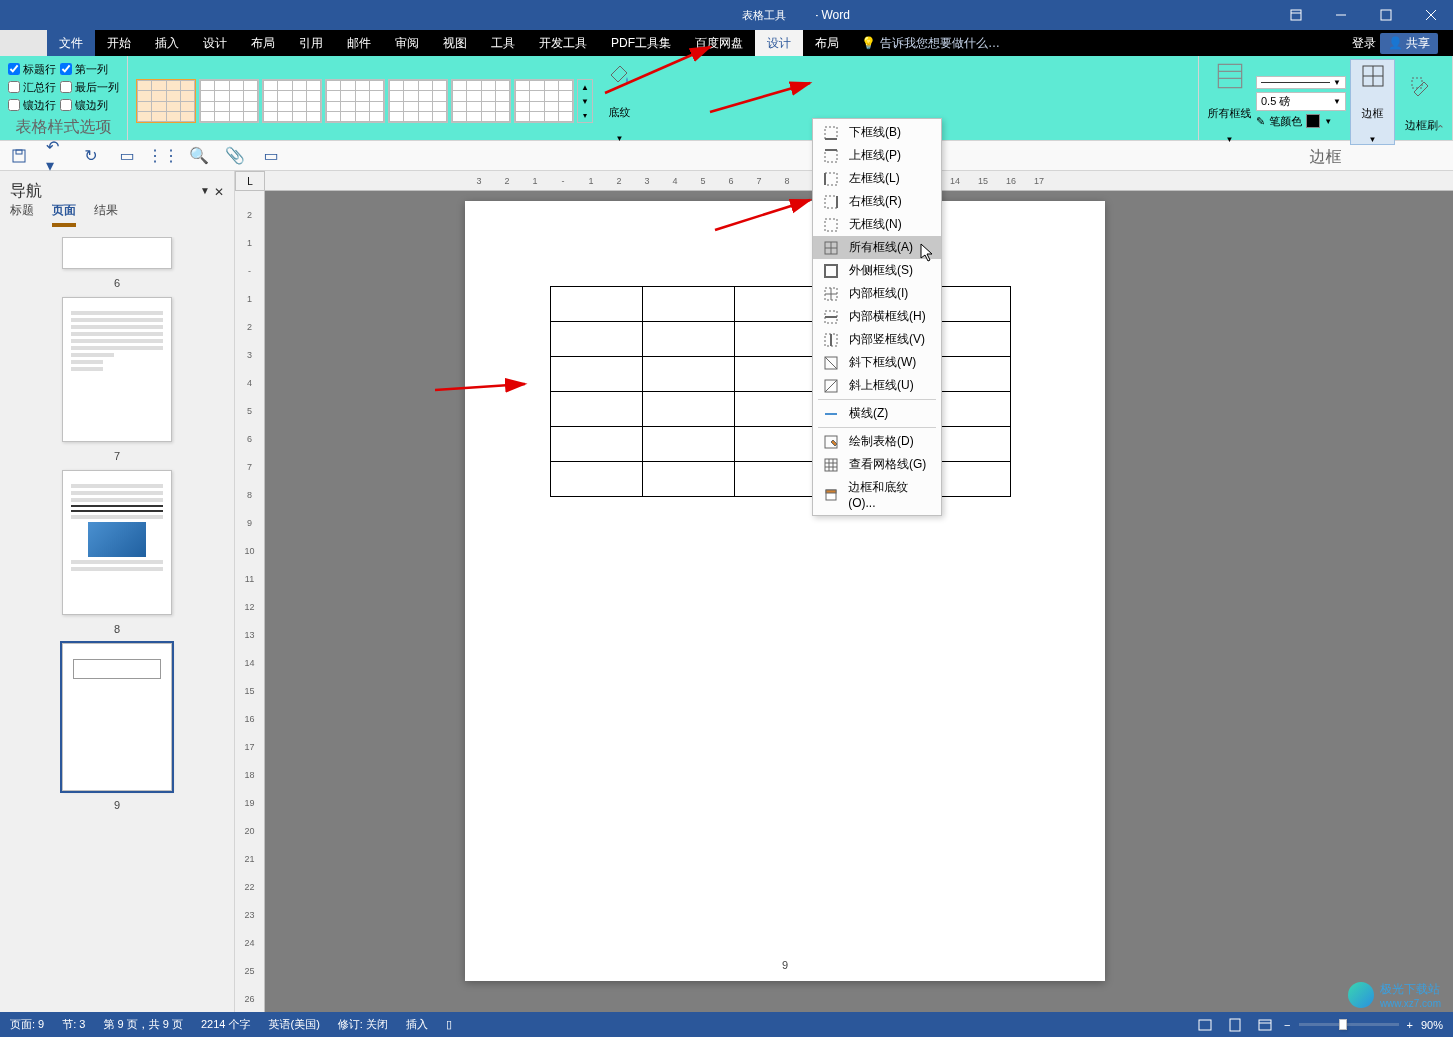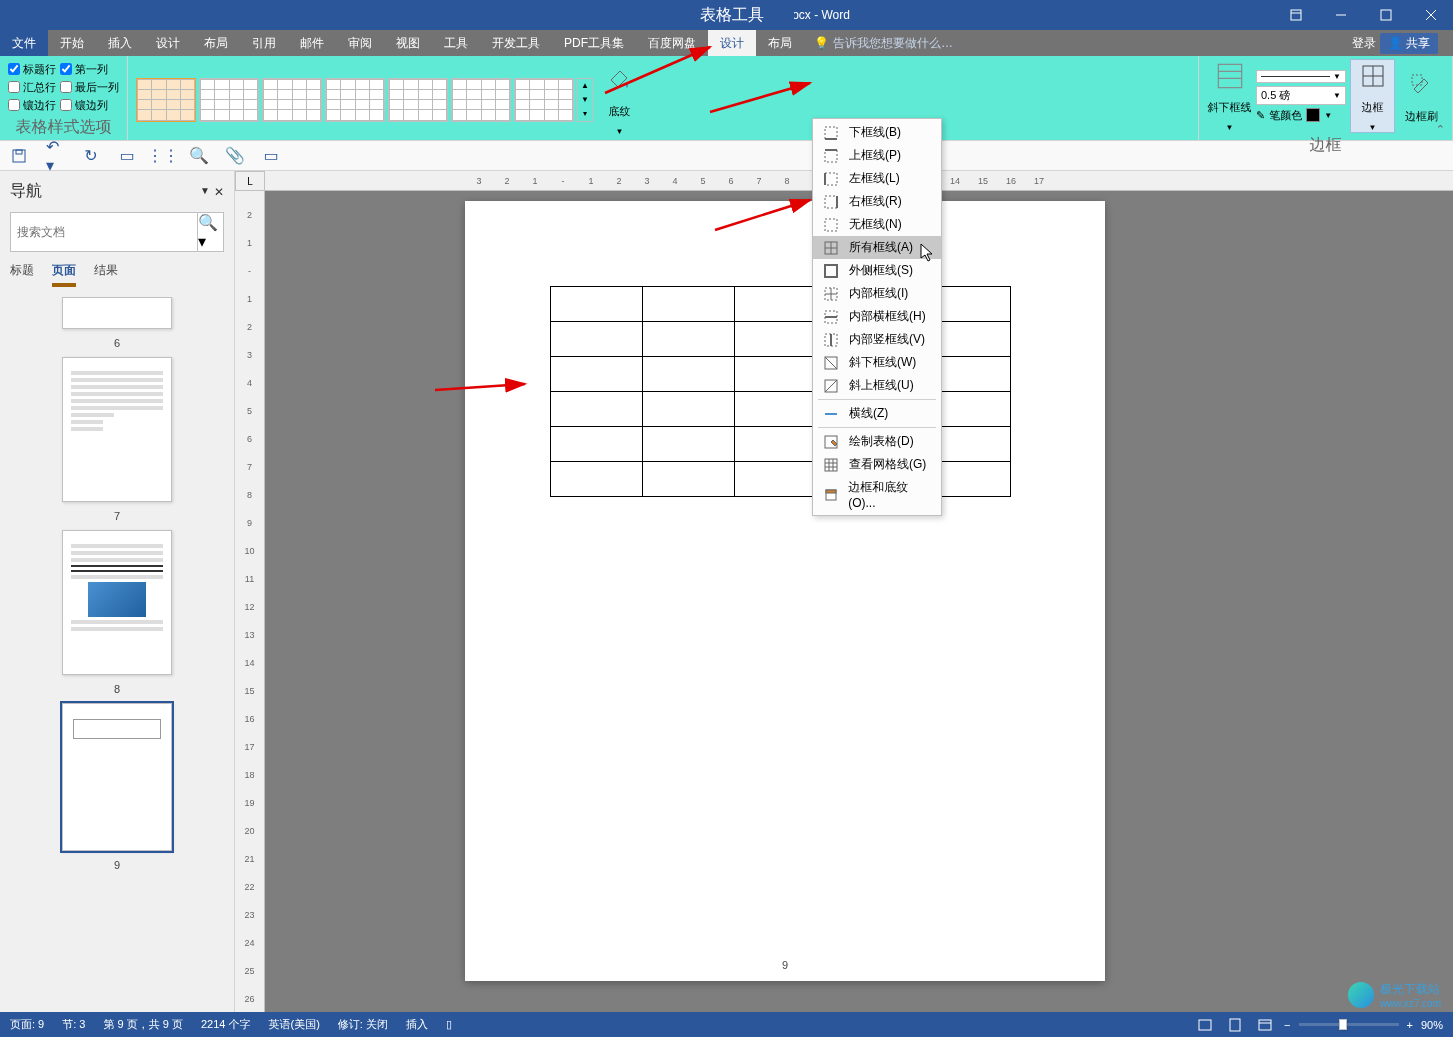--- a/index.html
+++ b/index.html
@@ -1,27 +1,27 @@
 <!DOCTYPE html>
 <html><head>
 <meta charset="utf-8">
 <style>
 * { margin: 0; padding: 0; box-sizing: border-box; font-family: "Microsoft YaHei", "Segoe UI", sans-serif; }
 body { background: #e6e6e6; width: 1453px; height: 1037px; overflow: hidden; position: relative; }
 
 
 .titlebar { height: 30px; background: #2b579a; display: flex; align-items: center; color: #fff; font-size: 12px; }
 .titlebar .title { flex: 1; text-align: center; }
-.table-tools { position: absolute; left: 670px; top: 0; height: 30px; background: #2b579a; padding: 0 30px; display: flex; align-items: center; font-size: 16px; color: #fff; }
+.table-tools { position: absolute; left: 712px; top: 0; height: 30px; background: #2b579a; padding: 0 30px; display: flex; align-items: center; font-size: 11px; color: #fff; }
 .window-controls { display: flex; gap: 0; }
 .window-controls .wc { width: 45px; height: 30px; display: flex; align-items: center; justify-content: center; cursor: pointer; }
 .window-controls svg { width: 12px; height: 12px; stroke: #fff; fill: none; stroke-width: 1; }
 
 
-.menubar { height: 26px; background: #737373; display: flex; align-items: stretch; color: #fff; font-size: 12px; }
+.menubar { height: 26px; background: #000000; display: flex; align-items: stretch; color: #fff; font-size: 12px; margin-left: 47px; }
 .menubar .tab { padding: 0 12px; display: flex; align-items: center; cursor: pointer; }
 .menubar .tab.file { background: #2b579a; }
 .menubar .tab.active { background: #f3f3f3; color: #2b579a; }
 .menubar .tellme { flex: 1; display: flex; align-items: center; padding-left: 10px; color: #c6d4ea; gap: 4px; }
 .menubar .right-btns { display: flex; align-items: center; gap: 4px; padding-right: 15px; }
 .menubar .share { background: #3c66a8; padding: 2px 8px; border-radius: 2px; display: flex; align-items: center; gap: 3px; }
 
 
 .ribbon { height: 85px; background: #5eead4; border-bottom: 1px solid #d4d4d4; display: flex; position: relative; }
 .ribbon-group { border-right: 1px solid #d4d4d4; display: flex; flex-direction: column; padding: 3px 8px 0; }
@@ -33,21 +33,21 @@
 .checkbox-item input { width: 12px; height: 12px; }
 
 .style-gallery { display: flex; gap: 3px; align-items: center; }
 .style-thumb { width: 60px; height: 44px; border: 1px solid #c0c0c0; background: #fff; display: inline-block; }
 .style-thumb.sel { border: 1px solid #f0a030; background: #fde6c8; }
 .style-thumb .minitable { width: 100%; height: 100%; border-collapse: collapse; }
 .style-thumb .minitable td { border: 1px solid #bbb; height: 8px; }
 .gallery-scroll { display: flex; flex-direction: column; gap: 0; border: 1px solid #c0c0c0; }
 .gallery-scroll div { width: 14px; height: 14px; display: flex; align-items: center; justify-content: center; font-size: 8px; cursor: pointer; }
 
-.big-btn { display: flex; flex-direction: column; align-items: center; width: 45px; font-size: 11px; cursor: pointer; gap: 8px; }
+.big-btn { display: flex; flex-direction: column; align-items: center; width: 45px; font-size: 11px; cursor: pointer; gap: 14px; }
 .big-btn .icon-box { width: 32px; height: 32px; display: flex; align-items: center; justify-content: center; }
 
 .pen-controls { display: flex; flex-direction: column; gap: 3px; font-size: 11px; }
 .pen-controls .pen-row { display: flex; align-items: center; gap: 3px; border: 1px solid #c0c0c0; padding: 1px 4px; background: #fff; min-width: 90px; }
 .pen-color-row { display: flex; align-items: center; gap: 4px; }
 .pen-swatch { width: 14px; height: 14px; background: #000; border: 1px solid #888; }
 
 .collapse-ribbon { position: absolute; right: 8px; bottom: 4px; cursor: pointer; font-size: 11px; color: #666; }
 
 
@@ -449,21 +449,21 @@
   <div class="ribbon-group">
     <div class="group-body">
       <div class="big-btn">
         <div class="icon-box">
             <svg width="28" height="28" viewBox="0 0 24 24" fill="none" stroke="#888">
               <rect x="2" y="2" width="20" height="20"></rect>
               <line x1="2" y1="8" x2="22" y2="8"></line>
               <line x1="2" y1="14" x2="22" y2="14"></line>
             </svg>
           </div>
-        <span>斜下框线</span>
+        <span>所有框线</span>
         <span style="font-size:8px">▼</span>
       </div>
       <div class="pen-controls">
         <div class="pen-row">
             <span style="flex:1;border-top:1px solid #333"></span>
             <span style="font-size:8px">▼</span>
           </div>
         <div class="pen-row">
             <span>0.5 磅</span>
             <span style="flex:1"></span>
@@ -519,24 +519,20 @@
 </div>
 
 <div class="main">
   <div class="navpane">
     <div class="nav-title">
       <span>导航</span>
       <span class="nav-close">
         <span style="font-size:10px;cursor:pointer">▼</span>
         <span style="font-size:12px;cursor:pointer">✕</span>
       </span>
-    </div>
-    <div class="nav-search">
-      <input placeholder="搜索文档" style="">
-      <div class="search-btn">🔍▾</div>
     </div>
     <div class="nav-tabs">
       <div class="nt">标题</div>
       <div class="nt active">页面</div>
       <div class="nt">结果</div>
     </div>
     <div class="thumbs">
       <div class="thumb t6"></div>
       <div class="thumb-num">6</div>
       <div class="thumb t7">

